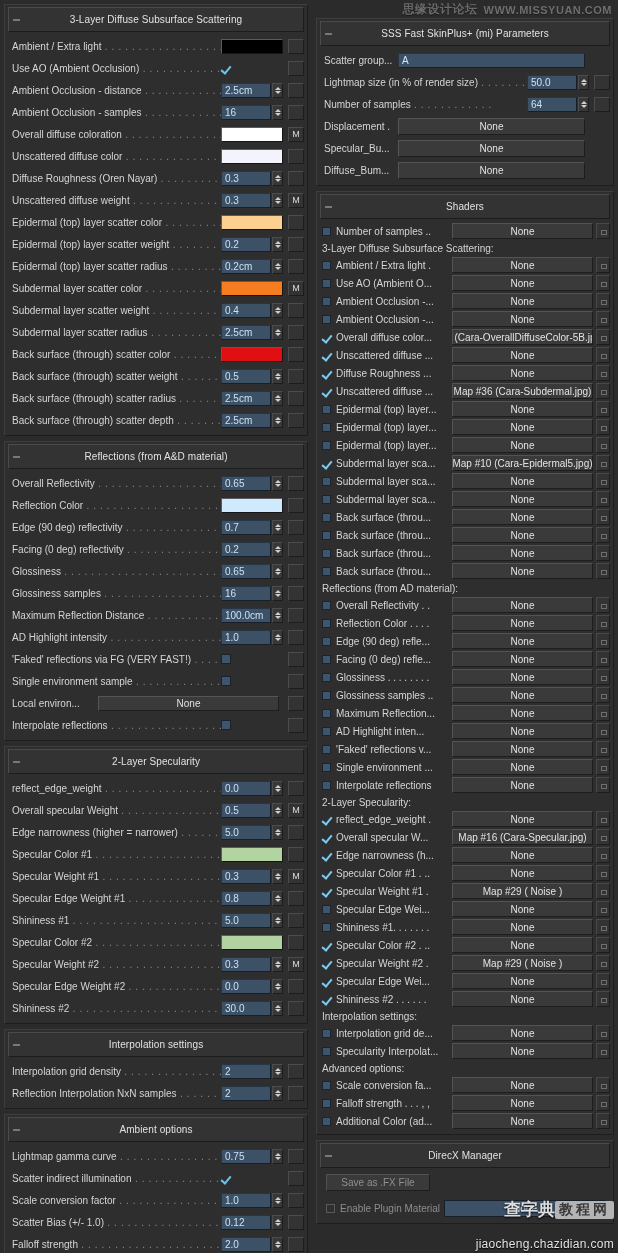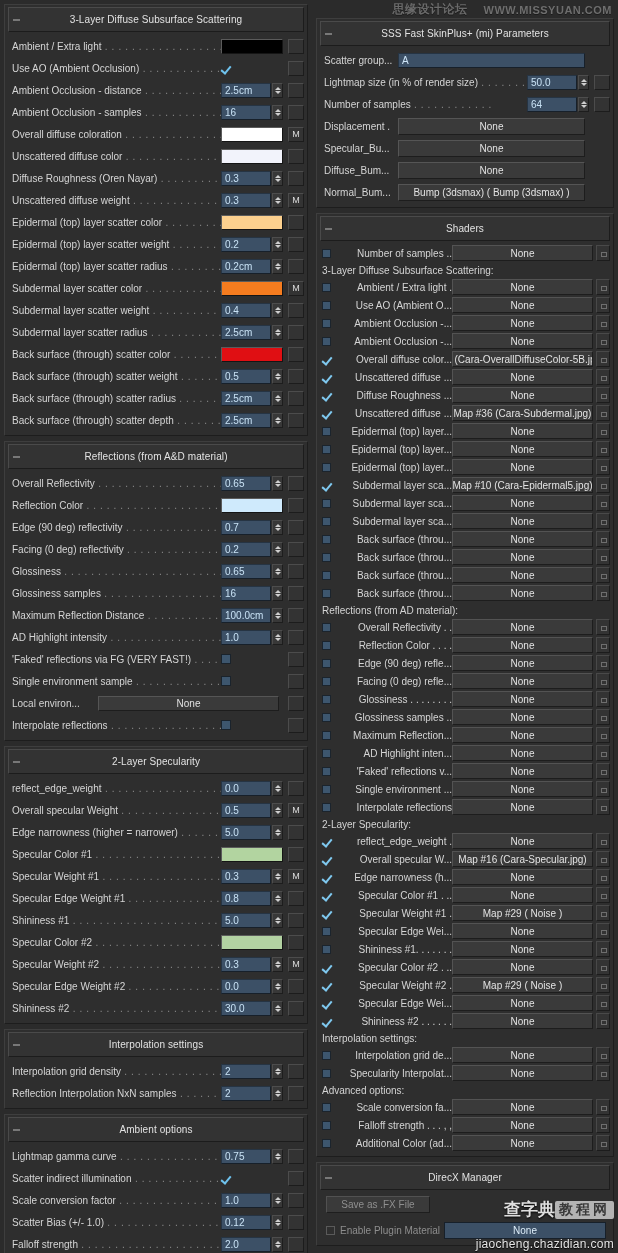--- a/index.html
+++ b/index.html
@@ -148,21 +148,20 @@
     display:flex; align-items:center; justify-content:center;
   }
   .mbtn.blank { color: transparent; }
   .spacer16 { width:16px; height:15px; flex:none; margin-left:5px; }
 
   
   .srow {
     display:flex; align-items:center;
     height: 18px;
     padding-left: 2px;
-    text-align: right;
   }
   .srow .scb {
     width:9px; height:9px; flex:none; margin-right:5px;
     background:#3d566e;
     border:1px solid #1b242d;
     position:relative;
   }
   .srow .scb.on { background: transparent; border-color:transparent; }
   .srow .scb.on:after{
     content:""; position:absolute; left:1px; top:-1px;
@@ -247,21 +246,21 @@
     background:#3c5066;
     border:1px solid #17202a;
     display:flex; align-items:center; justify-content:center;
     font-size:10px; color:#dcecf8;
   }
 
   
   .wm { position:absolute; pointer-events:none; }
   .wm-top {
     top: 1px; right: 6px;
-    display:flex; align-items:center; gap:16px;
+    display:flex; align-items:center; gap:6px;
     font-size: 11px; color:#6e6e6e; font-weight:bold;
     letter-spacing:.5px;
     text-shadow: 0 1px 0 #1c1c1c;
   }
   .wm-top .cn { font-size:12px; color:#6a6a6a; }
   .wm-bot {
     right: 4px; bottom: 2px;
     text-align:right;
   }
   .wm-bot .line1 {
@@ -805,25 +804,20 @@
           <div class="spacer16"></div>
         </div>
         <div class="prow fixlab">
           <div class="plabel">Specular_Bu...</div>
           <div class="pbar">None</div>
           <div class="spacer16"></div>
         </div>
         <div class="prow fixlab">
           <div class="plabel">Diffuse_Bum...</div>
           <div class="pbar">None</div>
-          <div class="spacer16"></div>
-        </div>
-        <div class="prow fixlab">
-          <div class="plabel">Normal_Bum...</div>
-          <div class="pbar">Bump (3dsmax)  ( Bump (3dsmax) )</div>
           <div class="spacer16"></div>
         </div>
       </div>
       <div class="rollout">
         <div class="rollout-head">
           <div class="minus"></div>
           <div class="rollout-title">Shaders</div>
         </div>
         <div class="srow">
           <div class="scb"></div>

